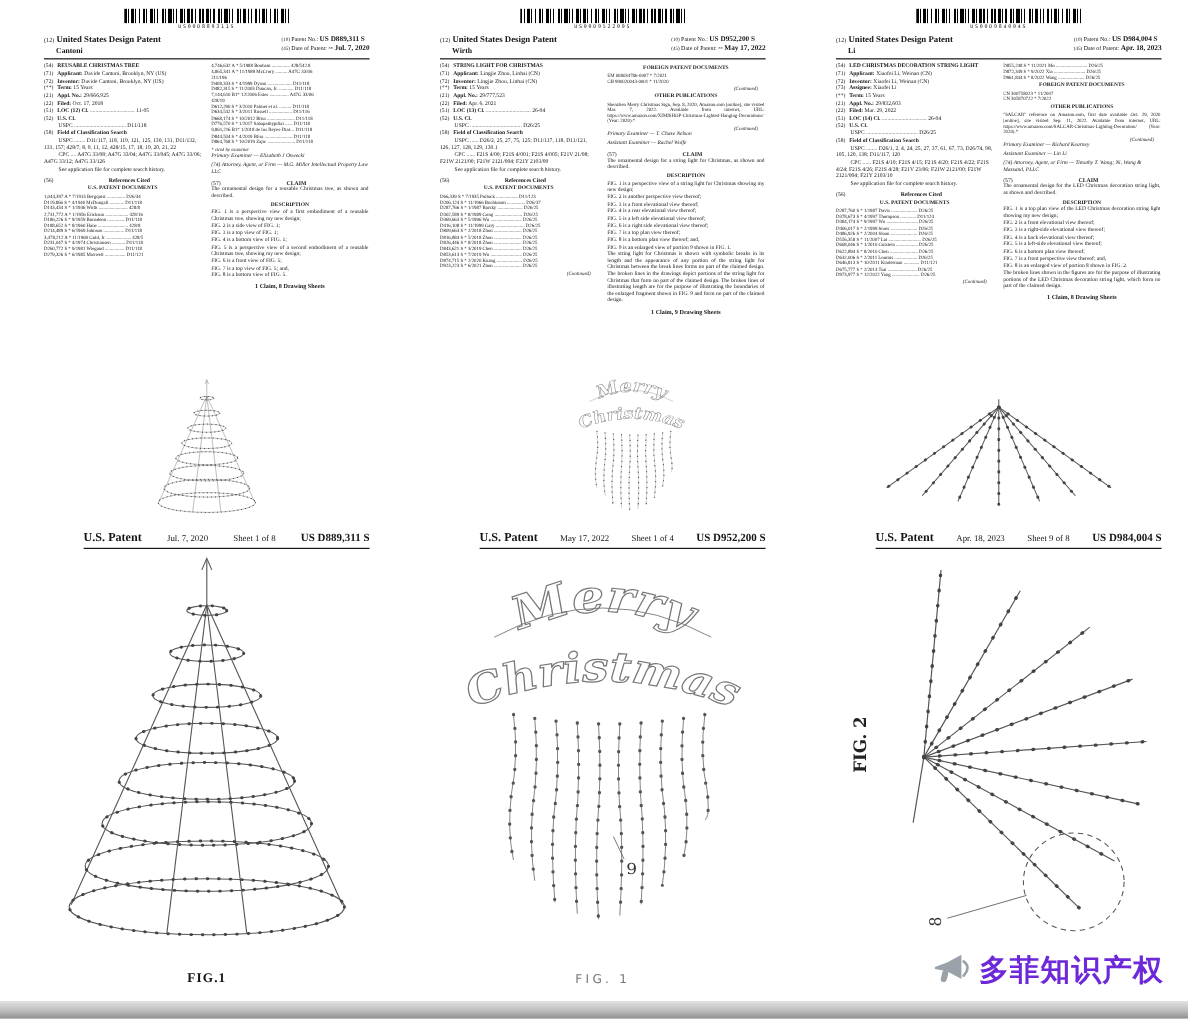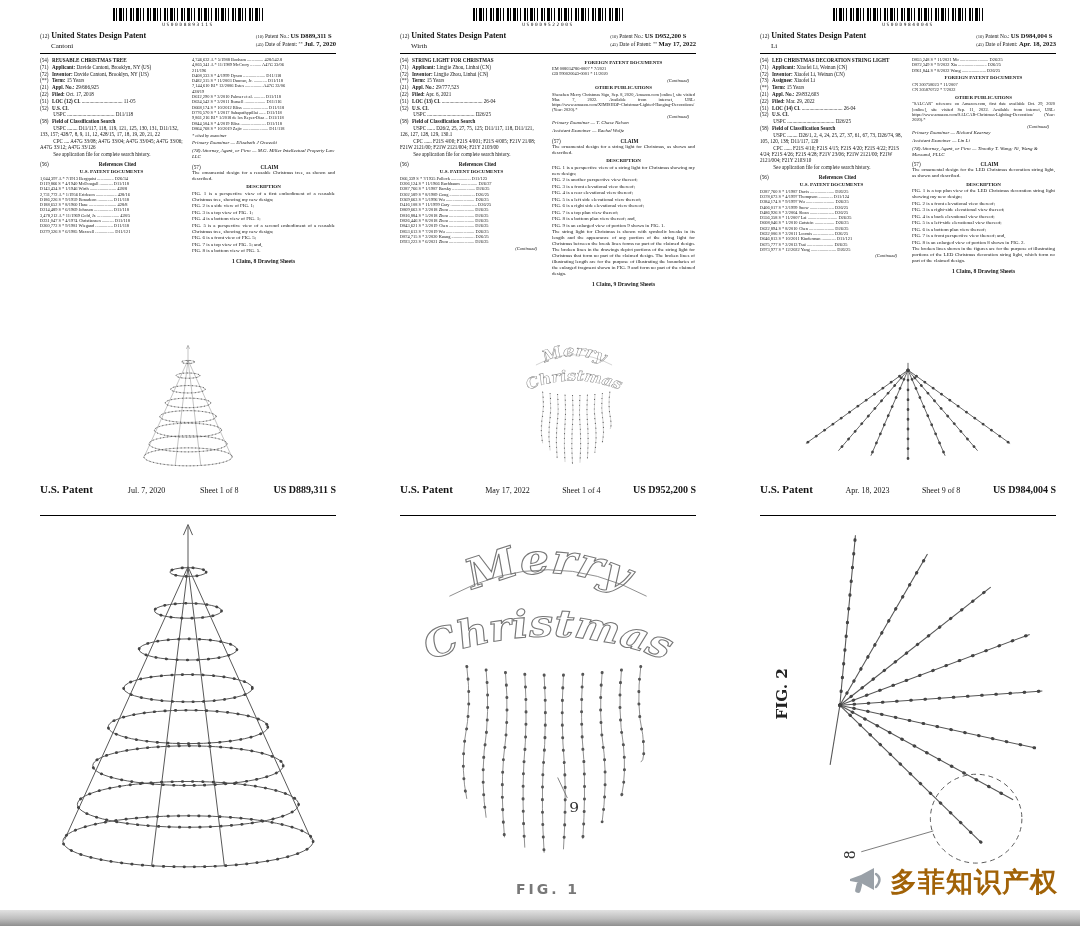--- a/index.html
+++ b/index.html
@@ -9,21 +9,21 @@
   .row-top{top:8px;}
   .row-bottom{top:483px;}
   
   .front{position:relative;height:462px;}
   .bc-wrap{display:flex;flex-direction:column;align-items:center;}
   .barcode{width:150px;height:13px;background:repeating-linear-gradient(90deg,#000 0 2px,#fff 2px 3px,#000 3px 4px,#fff 4px 6px,#000 6px 9px,#fff 9px 10px,#000 10px 11px,#fff 11px 13px,#000 13px 14px,#fff 14px 17px);}
   .bc-num{font-size:4.5px;letter-spacing:1.6px;margin-top:1px;font-family:"DejaVu Sans Mono",monospace;}
   .fp-head{display:flex;justify-content:space-between;align-items:flex-start;margin-top:4px;padding-bottom:3px;border-bottom:1.6px solid #000;}
   .kind{font-size:8px;font-weight:bold;white-space:nowrap;}
   .kind .knum{font-weight:normal;font-size:5.6px;}
-  .inv{font-size:7px;font-weight:normal;margin-top:2px;padding-left:11px;}
+  .inv{font-size:7px;font-weight:bold;margin-top:2px;padding-left:11px;}
   .hr-right{font-size:5.4px;line-height:7.4px;text-align:left;white-space:nowrap;padding-top:1px;}
   .hr-right b{font-size:6.6px;}
   .hnum{font-size:4.6px;}
   .star{font-size:4.2px;vertical-align:top;}
   .fp-body{display:flex;gap:9px;margin-top:3px;height:256px;overflow:hidden;}
   .colL,.colR{width:143px;overflow:hidden;}
   .fline{font-size:5.1px;line-height:6.2px;margin-bottom:.6px;}
   .fline .n{display:inline-block;width:12px;}
   .fline .b{font-weight:bold;}
   .secrefs{display:flex;font-size:5.2px;margin-top:3.5px;}
@@ -34,29 +34,29 @@
   .tiny-wrap{font-size:4.4px;line-height:5.3px;text-align:justify;}
   .cont{font-size:4.5px;font-style:italic;text-align:right;margin:1px 6px 1px 0;}
   .cited{font-style:italic;margin-top:2px;}
   .exam{font-size:5px;line-height:6.2px;font-style:italic;margin-top:1.5px;}
   .claimp,.descp{font-size:5px;line-height:6px;text-align:justify;margin-bottom:.5px;}
   .sheetsline{font-size:5.6px;font-weight:bold;text-align:center;margin-top:4px;}
   .fp-fig{position:absolute;left:0;right:0;bottom:2px;display:flex;justify-content:center;}
   .fig-shift{transform:translateX(26px);}
   
   .sheet{position:relative;height:428px;}
-  .sh-head{display:flex;align-items:baseline;justify-content:space-between;border-bottom:1.3px solid #000;padding-bottom:20px;}
+  .sh-head{display:flex;align-items:baseline;justify-content:space-between;border-bottom:1.3px solid #000;padding-bottom:3px;margin-left:36px;}
   .sh-pat{font-size:11px;font-weight:bold;}
   .sh-mid{font-size:8px;}
   .sh-no{font-size:10px;font-weight:bold;}
   .sh-draw{display:flex;justify-content:center;margin-top:5px;}
   .figlbl{position:absolute;bottom:14px;width:100%;text-align:center;font-size:12px;font-weight:bold;letter-spacing:1px;}
-  .figlbl.gray{color:#787878;font-weight:bold;letter-spacing:3px;font-family:"DejaVu Sans",sans-serif;font-size:14px;}
+  .figlbl.gray{color:#787878;font-weight:normal;letter-spacing:3px;font-family:"DejaVu Sans",sans-serif;font-size:11px;}
   
-  .watermark{position:absolute;right:22px;bottom:26px;display:flex;align-items:center;gap:7px;color:#a16207;}
+  .watermark{position:absolute;right:22px;bottom:26px;display:flex;align-items:center;gap:7px;color:#6d28d9;}
   .wm-text{font-size:27px;font-weight:bold;font-family:"DejaVu Sans","Liberation Sans",sans-serif;letter-spacing:1px;}
   .botbar{position:absolute;left:0;bottom:0;width:1080px;height:16px;background:linear-gradient(to bottom,#e2e2e2 0%,#bdbdbd 55%,#8f8f8f 100%);}
 </style>
 </head>
 <body>
 
 <svg width="0" height="0" style="position:absolute" aria-hidden="true">
   <defs>
     <g id="g-tree">
       <g fill="none" stroke="#555" stroke-width="1.1">
@@ -479,20 +479,21 @@
       <span class="sh-pat">U.S. Patent</span>
       <span class="sh-mid">Jul. 7, 2020</span>
       <span class="sh-mid">Sheet 1 of 8</span>
       <span class="sh-no">US D889,311 S</span>
     </div>
     <div class="sh-draw">
       <svg viewBox="0 0 300 400" width="272" height="352" preserveAspectRatio="none">
           <use href="#g-tree"></use>
         </svg>
     </div>
+    <div class="figlbl">FIG.1</div>
   </section>
 
   <section class="sheet">
     <div class="sh-head">
       <span class="sh-pat">U.S. Patent</span>
       <span class="sh-mid">May 17, 2022</span>
       <span class="sh-mid">Sheet 1 of 4</span>
       <span class="sh-no">US D952,200 S</span>
     </div>
     <div class="sh-draw">

